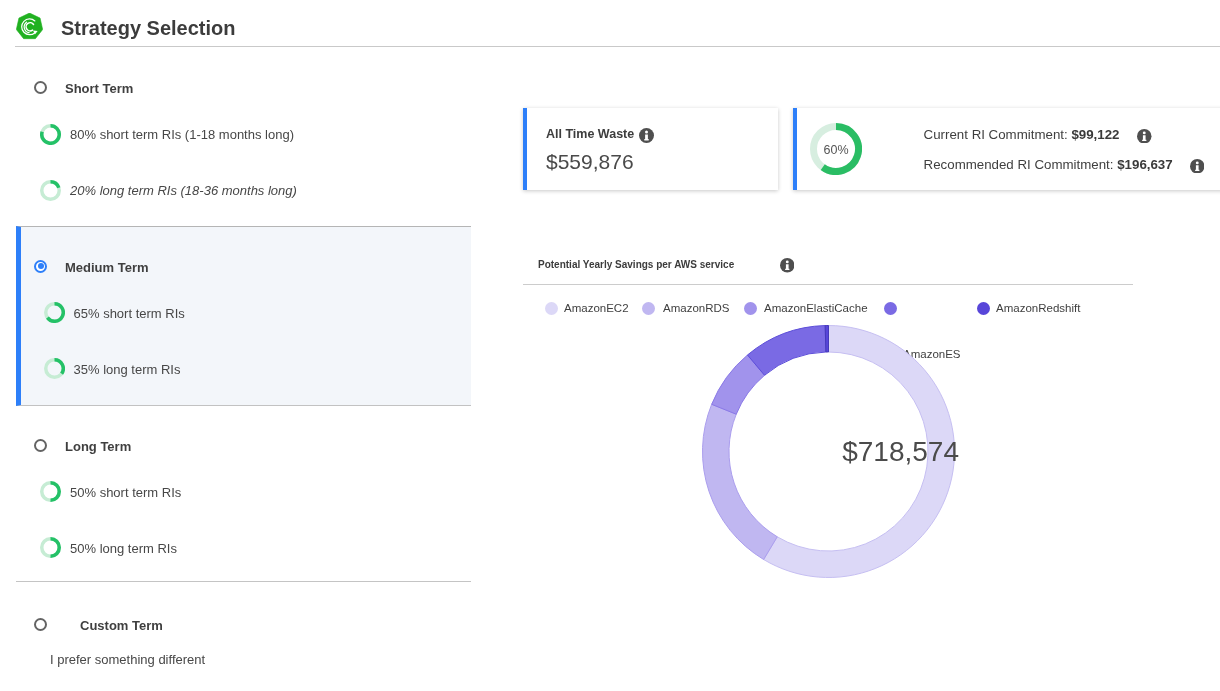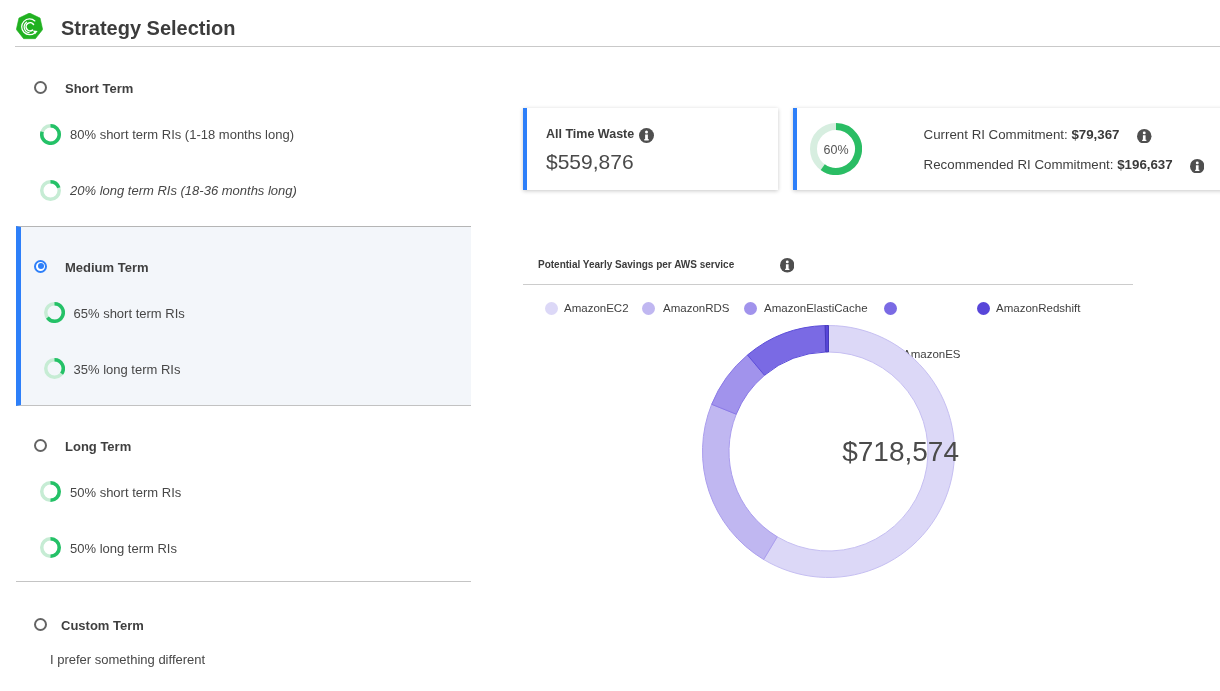--- a/index.html
+++ b/index.html
@@ -78,40 +78,40 @@
   </svg>
 <div class="rowtext" style="left:70px;top:485.5px;">50% short term RIs</div>
 <svg class="abs" style="left:40px;top:537px" width="21" height="21">
     <circle cx="10.5" cy="10.5" r="8.75" fill="none" stroke="#c6ecd4" stroke-width="3.5"></circle>
     <path d="M 10.5 1.75 A 8.75 8.75 0 0 1 10.50 19.25" fill="none" stroke="#24c167" stroke-width="3.5"></path>
   </svg>
 <div class="rowtext" style="left:70px;top:541.5px;">50% long term RIs</div>
 <div class="hr2" style="top:581px;"></div>
 
 <div class="radio" style="left:34px;top:617.5px;"></div>
-<div class="seclabel" style="left:61px;top:618.5px;">Custom Term</div>
+<div class="seclabel" style="left:80px;top:618.5px;">Custom Term</div>
 <div class="rowtext" style="left:50px;top:653px;">I prefer something different</div>
 
 <div class="card" style="left:523px;top:108px;width:255px;height:82px;">
   <div style="position:absolute;left:19px;top:20px;" class="cardtitle">All Time Waste</div>
   <svg class="abs" style="left:112px;top:19.7px" width="15" height="15" viewBox="0 0 13 13">
       <circle cx="6.5" cy="6.5" r="6.5" fill="#4f4f4f"></circle>
       <circle cx="6.5" cy="3.5" r="1.3" fill="#fff"></circle>
       <path d="M5.3 5.7 h2.4 v3.9 h0.7 v1.15 H4.6 V9.6 h0.7 z" fill="#fff"></path>
     </svg>
   <div style="position:absolute;left:19px;top:43px;" class="bigval">$559,876</div>
 </div>
 
 <div class="card" style="left:793px;top:108px;width:430px;height:82px;">
   <svg class="abs" style="left:13px;top:15px" width="52" height="52">
       <circle cx="26" cy="26" r="22.5" fill="none" stroke="#d7eee0" stroke-width="7"></circle>
       <path d="M 26 3.5 A 22.5 22.5 0 1 1 12.77 44.20" fill="none" stroke="#2abd64" stroke-width="7"></path>
       <text x="26" y="30.5" text-anchor="middle" font-size="12.5" fill="#555" font-family="Liberation Sans,sans-serif">60%</text>
     </svg>
-  <div class="c2label" style="left:126.6px;top:19.5px;">Current RI Commitment: <b>$79,367</b></div>
+  <div class="c2label" style="left:126.6px;top:19.5px;">Current RI Commitment: <b>$99,122</b></div>
   <div class="c2label" style="left:126.6px;top:49.5px;">Recommended RI Commitment: <b>$196,637</b></div>
 </div>
 <svg class="abs" style="left:1137.4px;top:128.5px" width="14.5" height="14.5" viewBox="0 0 13 13">
     <circle cx="6.5" cy="6.5" r="6.5" fill="#4f4f4f"></circle>
     <circle cx="6.5" cy="3.5" r="1.3" fill="#fff"></circle>
     <path d="M5.3 5.7 h2.4 v3.9 h0.7 v1.15 H4.6 V9.6 h0.7 z" fill="#fff"></path>
   </svg>
 <svg class="abs" style="left:1189.8px;top:158.5px" width="14.5" height="14.5" viewBox="0 0 13 13">
     <circle cx="6.5" cy="6.5" r="6.5" fill="#4f4f4f"></circle>
     <circle cx="6.5" cy="3.5" r="1.3" fill="#fff"></circle>

